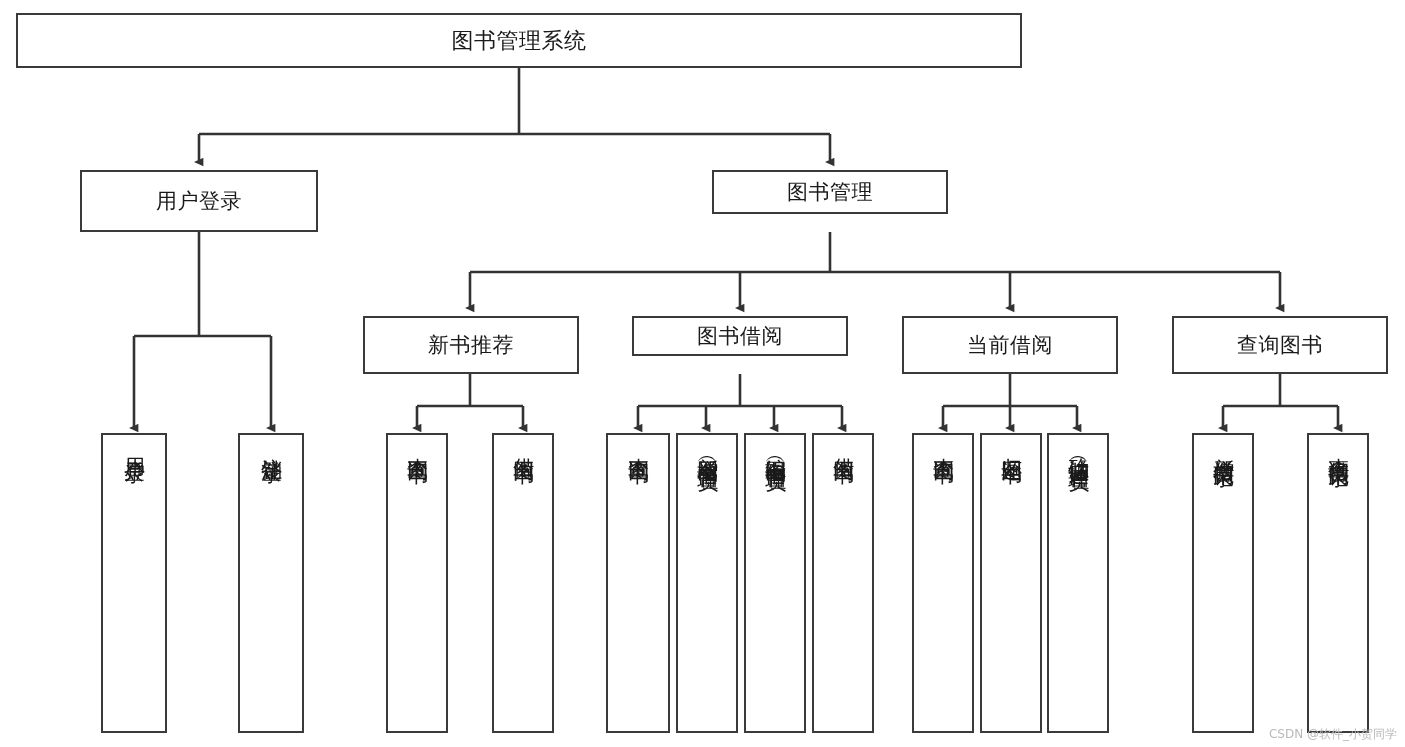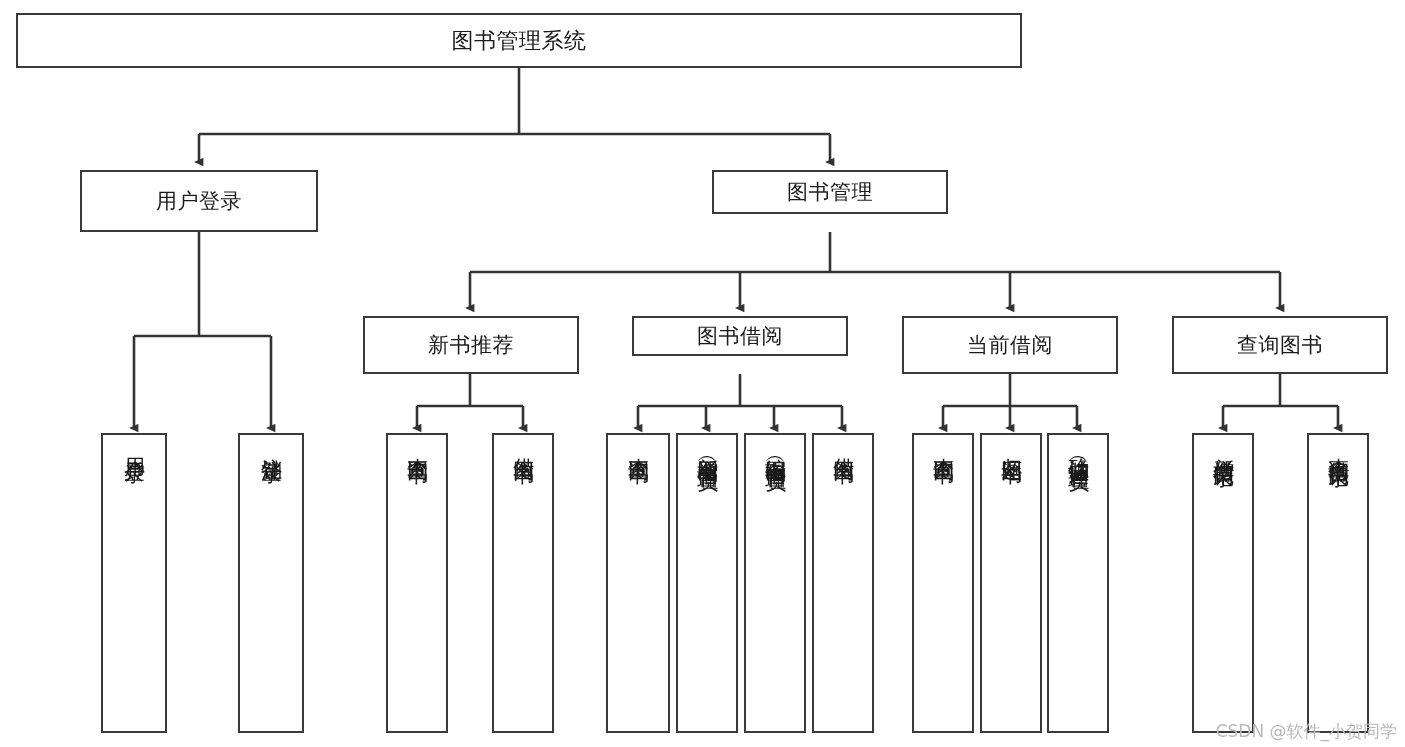--- a/index.html
+++ b/index.html
@@ -58,21 +58,21 @@
     text-orientation: upright;
     line-height: 1.12;
     letter-spacing: 2px;
     white-space: nowrap;
     margin: 0 auto;
   }
   .watermark {
     position: absolute;
     right: 8px;
     bottom: 4px;
-    font-size: 17px;
+    font-size: 12px;
     color: #b9b9b9;
     user-select: none;
     white-space: nowrap;
     font-family: "DejaVu Sans", "Liberation Sans", sans-serif;
     margin-top: 40px;
   }
 </style>
 </head>
 <body>
 

